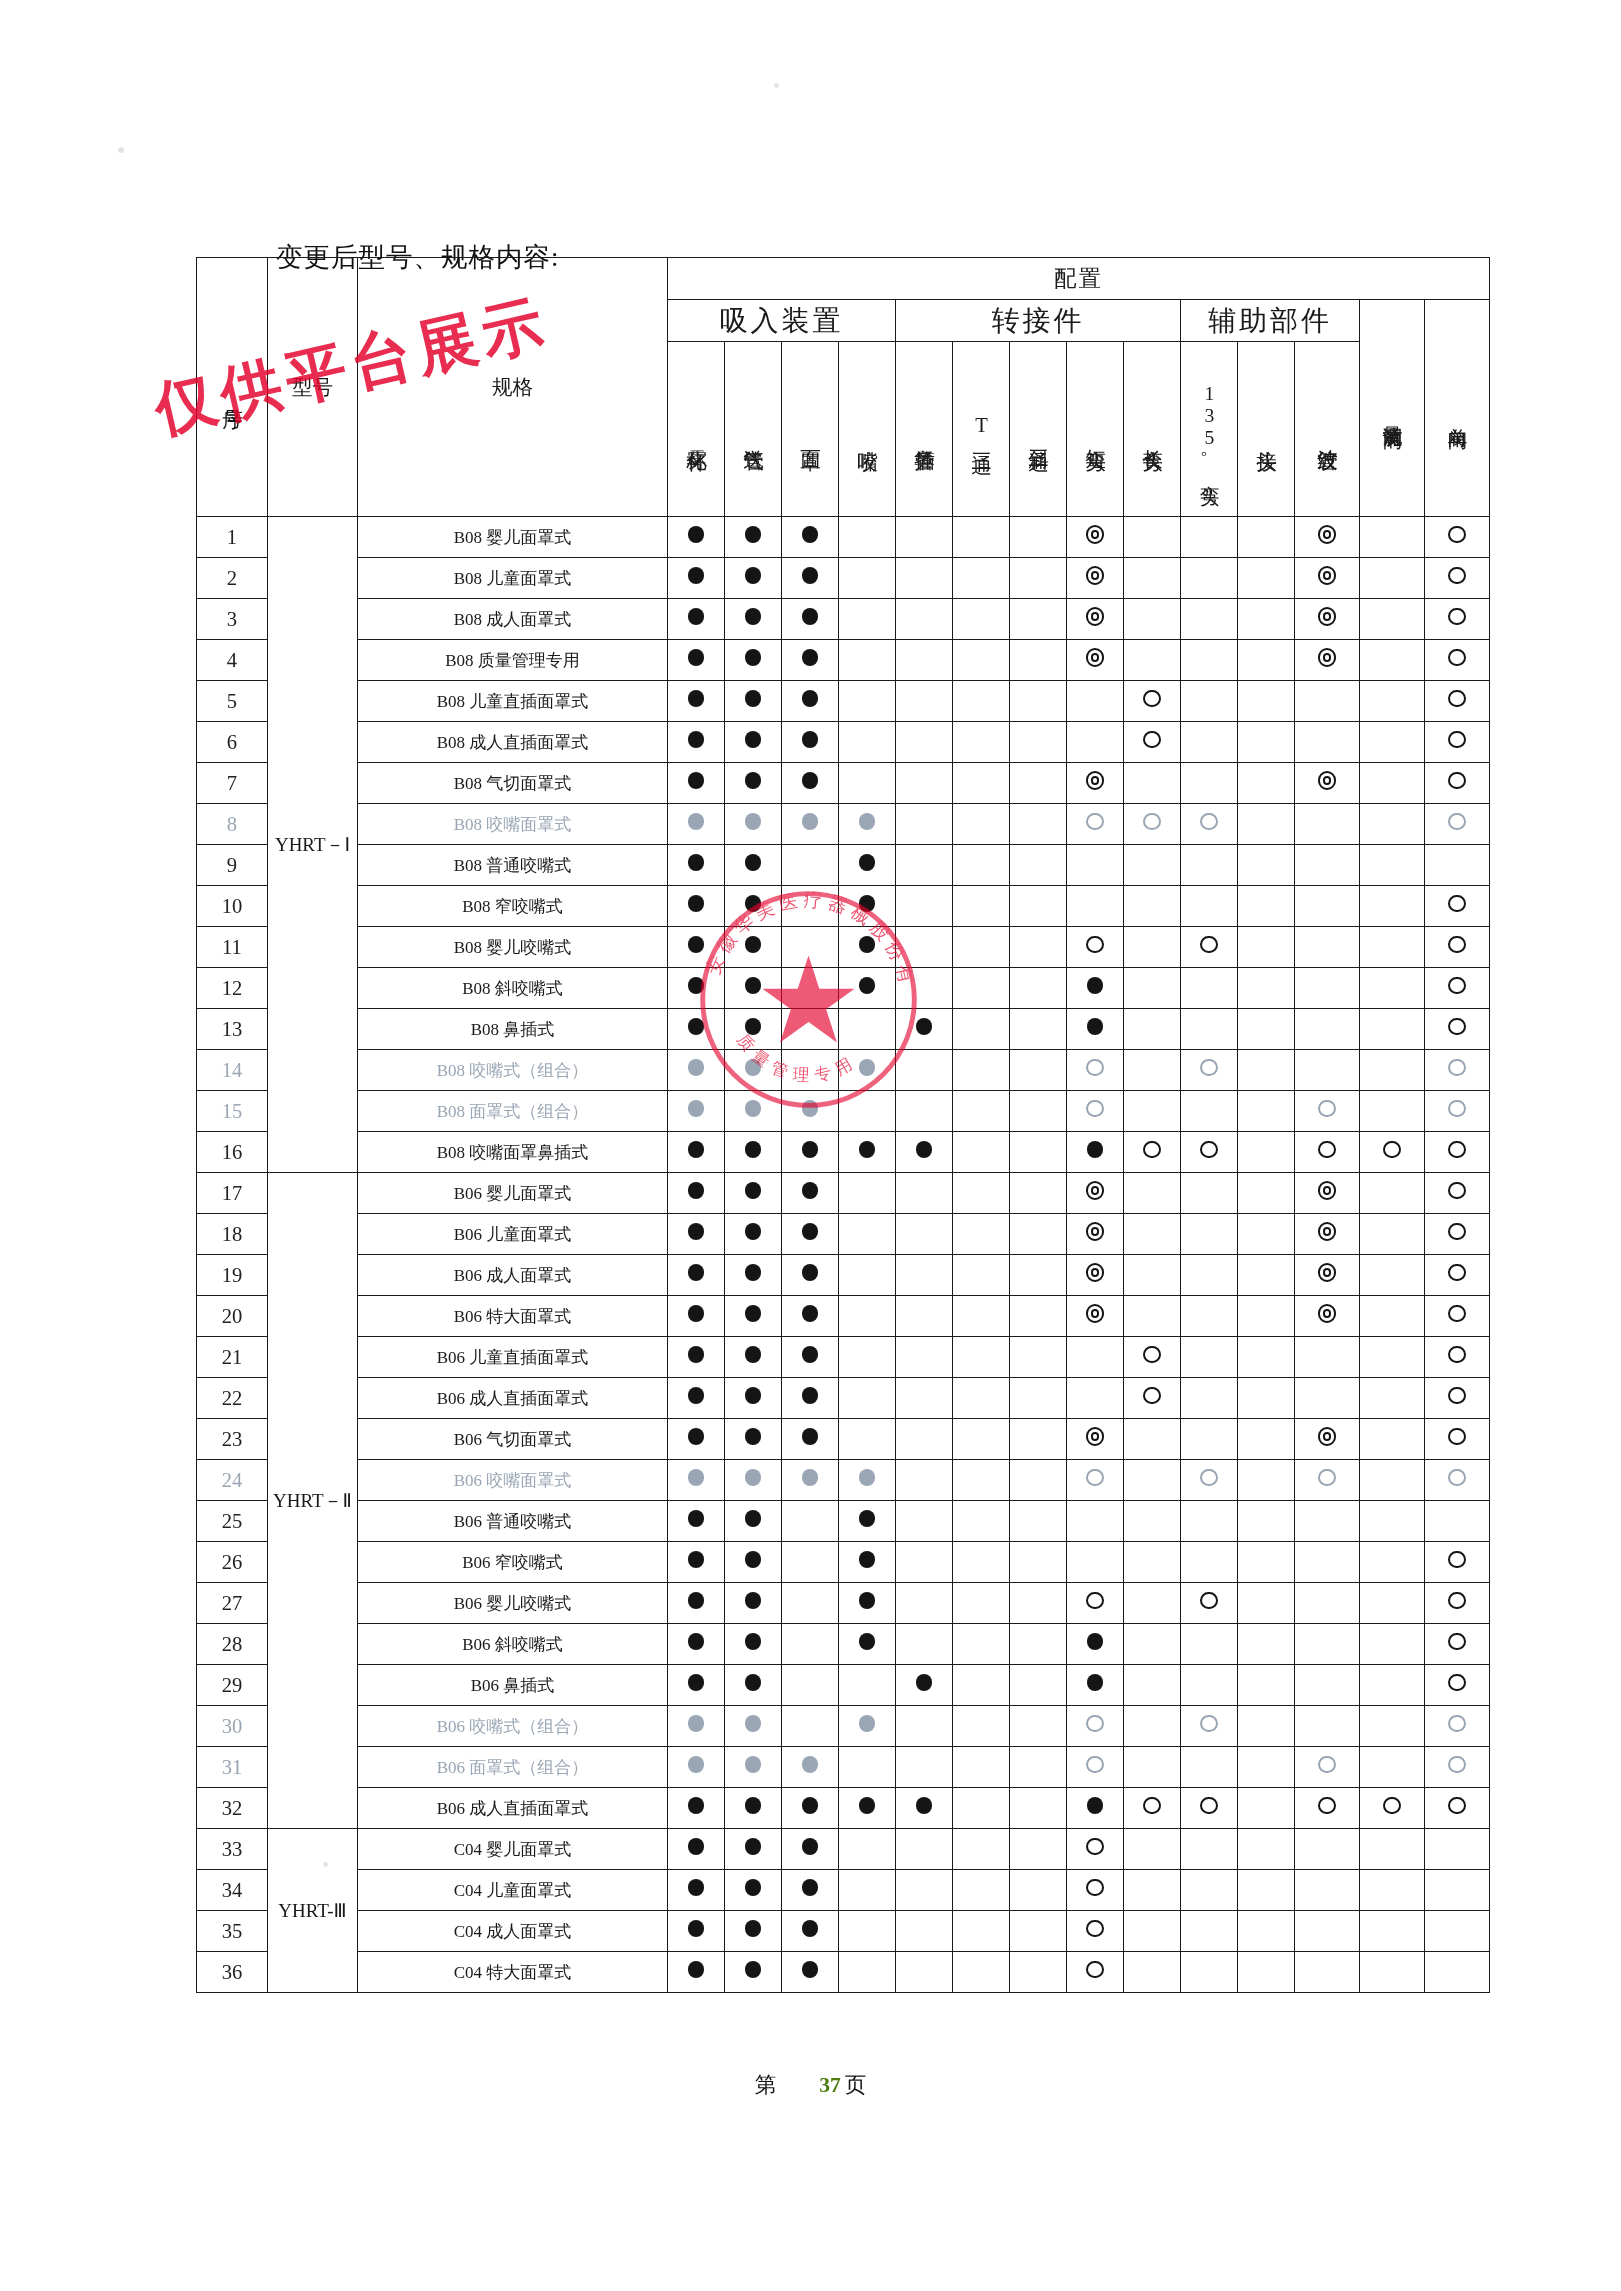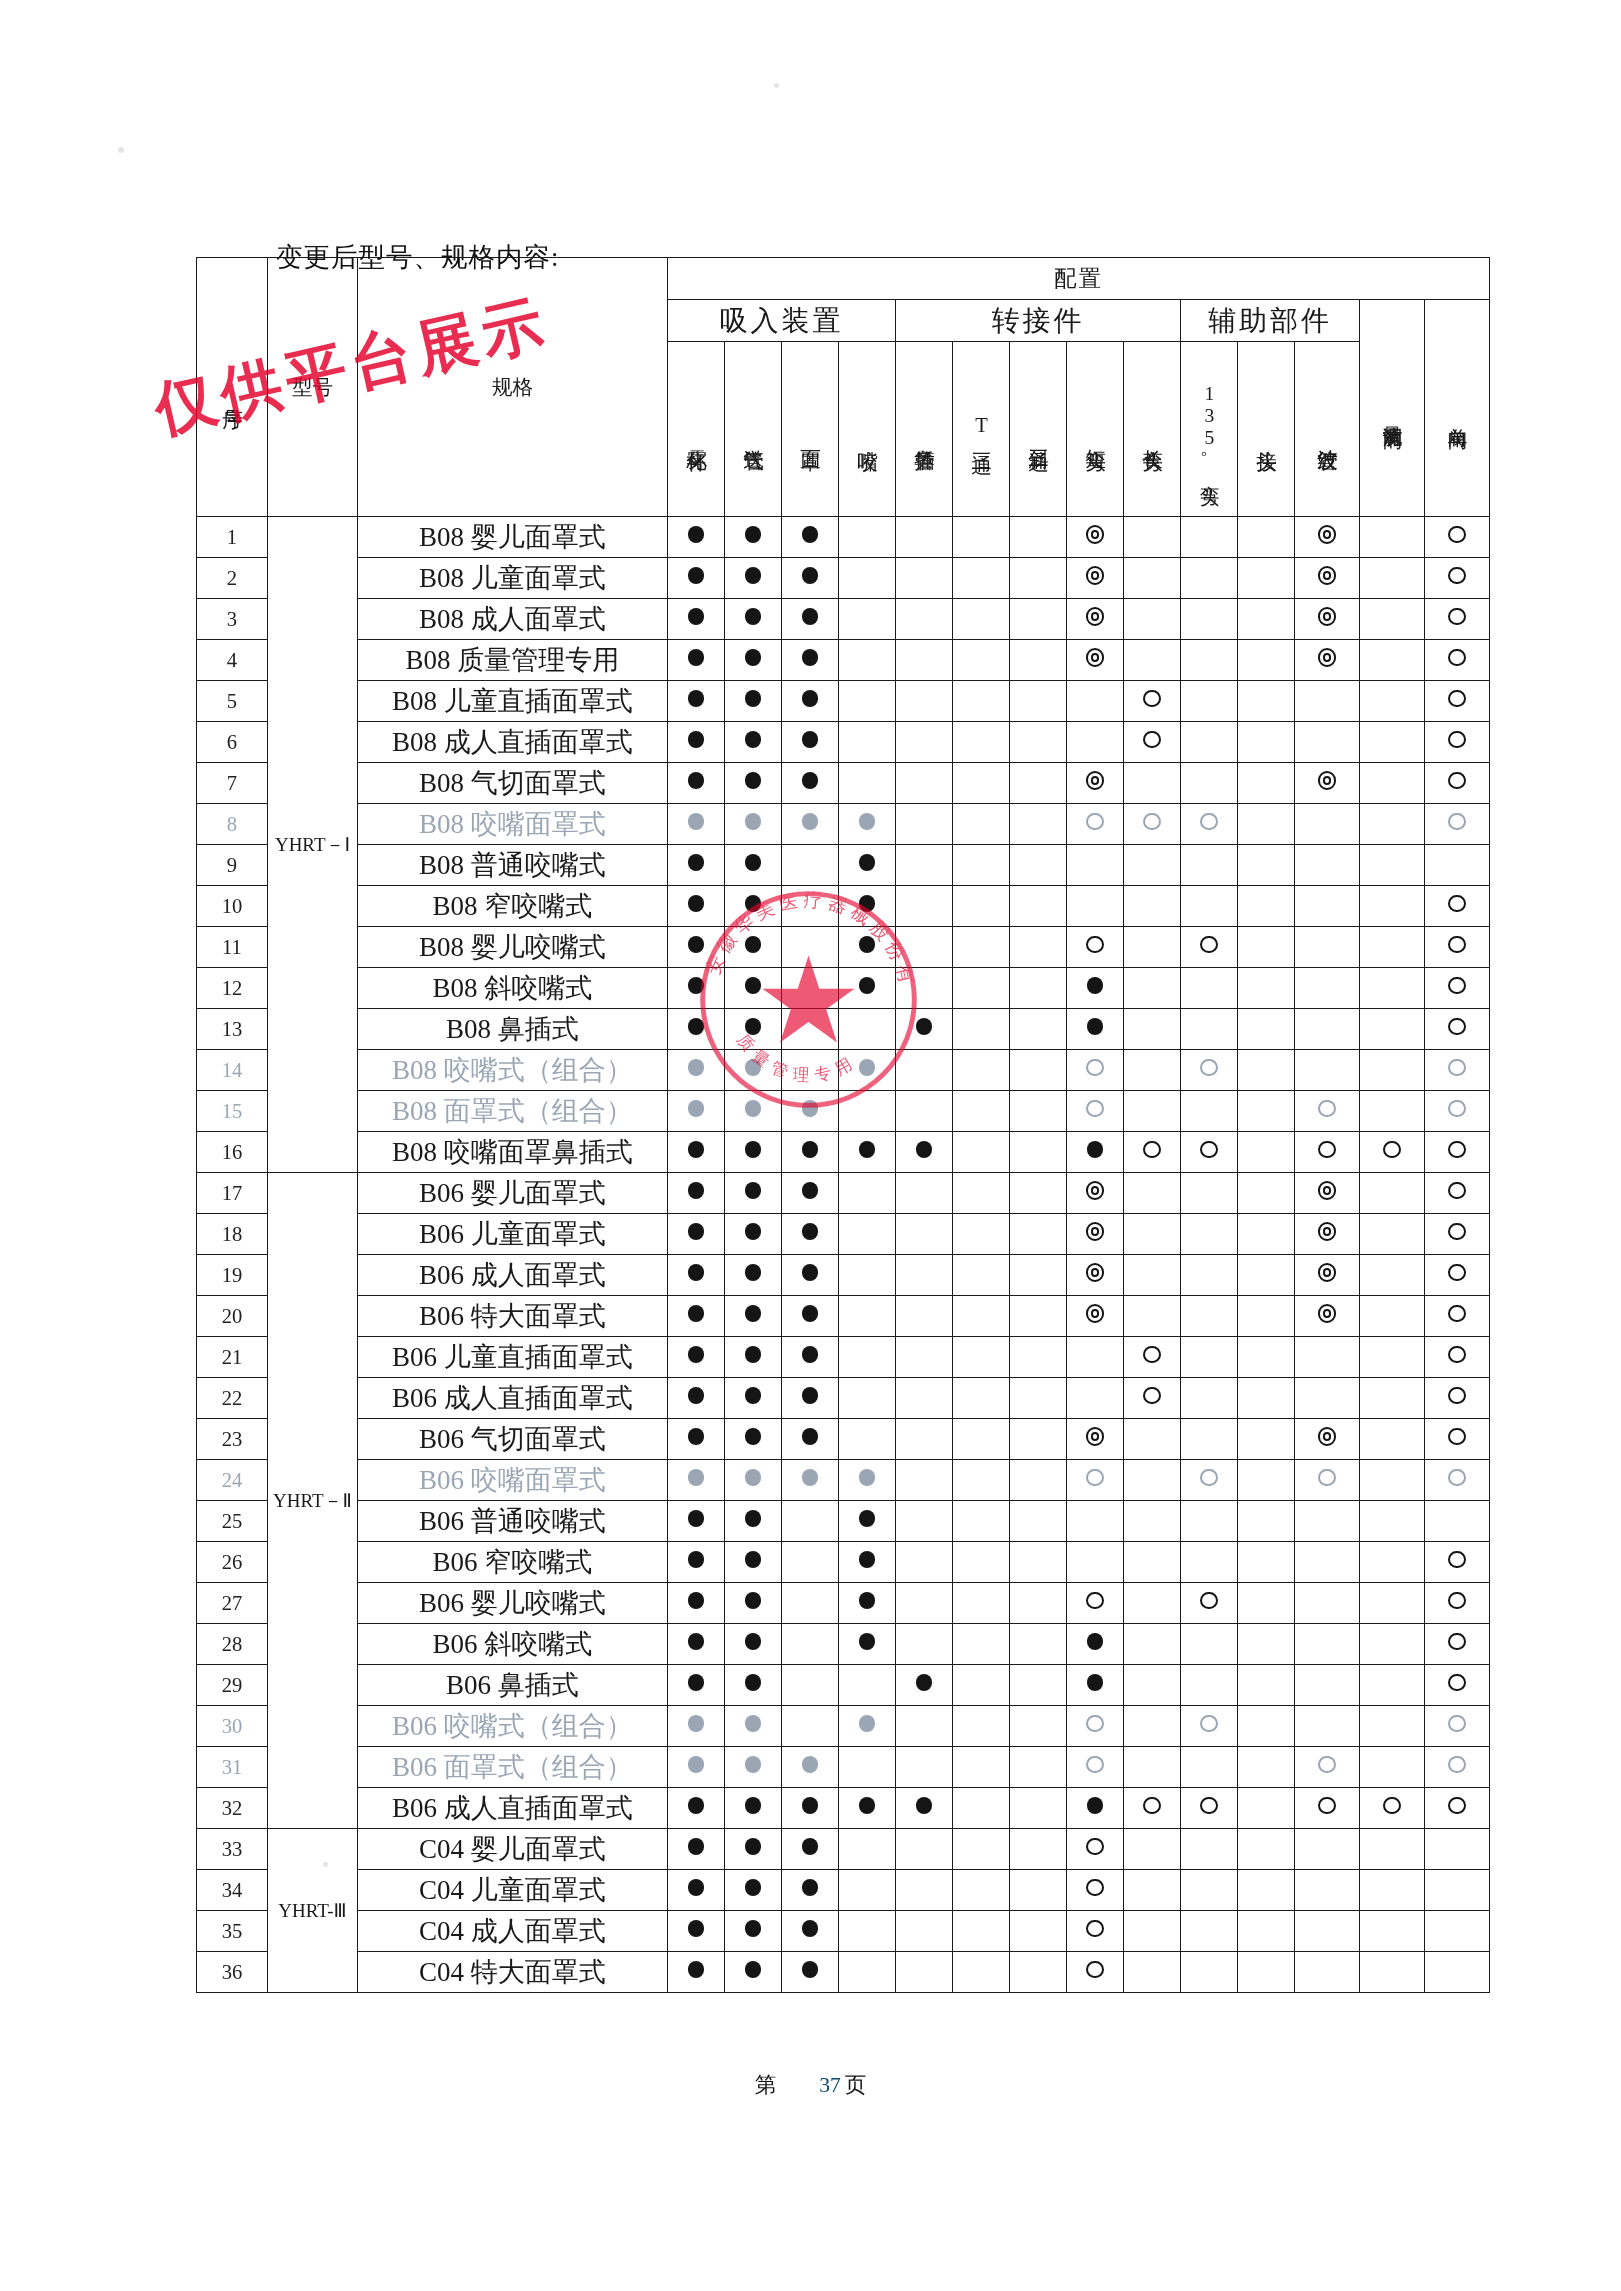--- a/index.html
+++ b/index.html
@@ -50,21 +50,21 @@
     line-height:1.12;
     letter-spacing:1px;
   }
   .vtext.small{font-size:19.6px;}
   .rowh{height:41px;}
   .idx{font-size:20.6px; color:#222;}
   .model{font-size:19px; line-height:1.25;}
   .spec{
     text-align:left;
     padding-left:53px;
-    font-size:27px;
+    font-size:17px;
     white-space:nowrap;
   }
   
   .mark{display:inline-block; line-height:1;}
   .m-filled{
     width:16.7px;height:16.7px;border-radius:50%;
     background:#151515;
   }
   .m-ring{
     width:17.6px;height:17.6px;border-radius:50%;
@@ -82,21 +82,21 @@
   }
   
   tr.faded .idx, tr.faded .spec{color:#9aa6b4;}
   tr.faded .m-filled{background:#9aa6b4;}
   tr.faded .m-ring{border-color:#9aa6b4;}
 
   .footer{
     position:absolute; left:0; right:0; top:2070px;
     text-align:center; font-size:21.6px; color:#111;
   }
-  .footer .pg{color:#0c4a6e; font-weight:normal; padding:0 3.9px;margin-left:39px;}
+  .footer .pg{color:#4d7c0f; font-weight:bold; padding:0 3.9px;margin-left:39px;}
 
   
   .watermark{
     position:absolute; left:147px; top:372px;
     transform:rotate(-13deg);
     transform-origin:left top;
     font-size:61px;
     font-weight:bold;
     color:#e4002b;
     opacity:.82;

